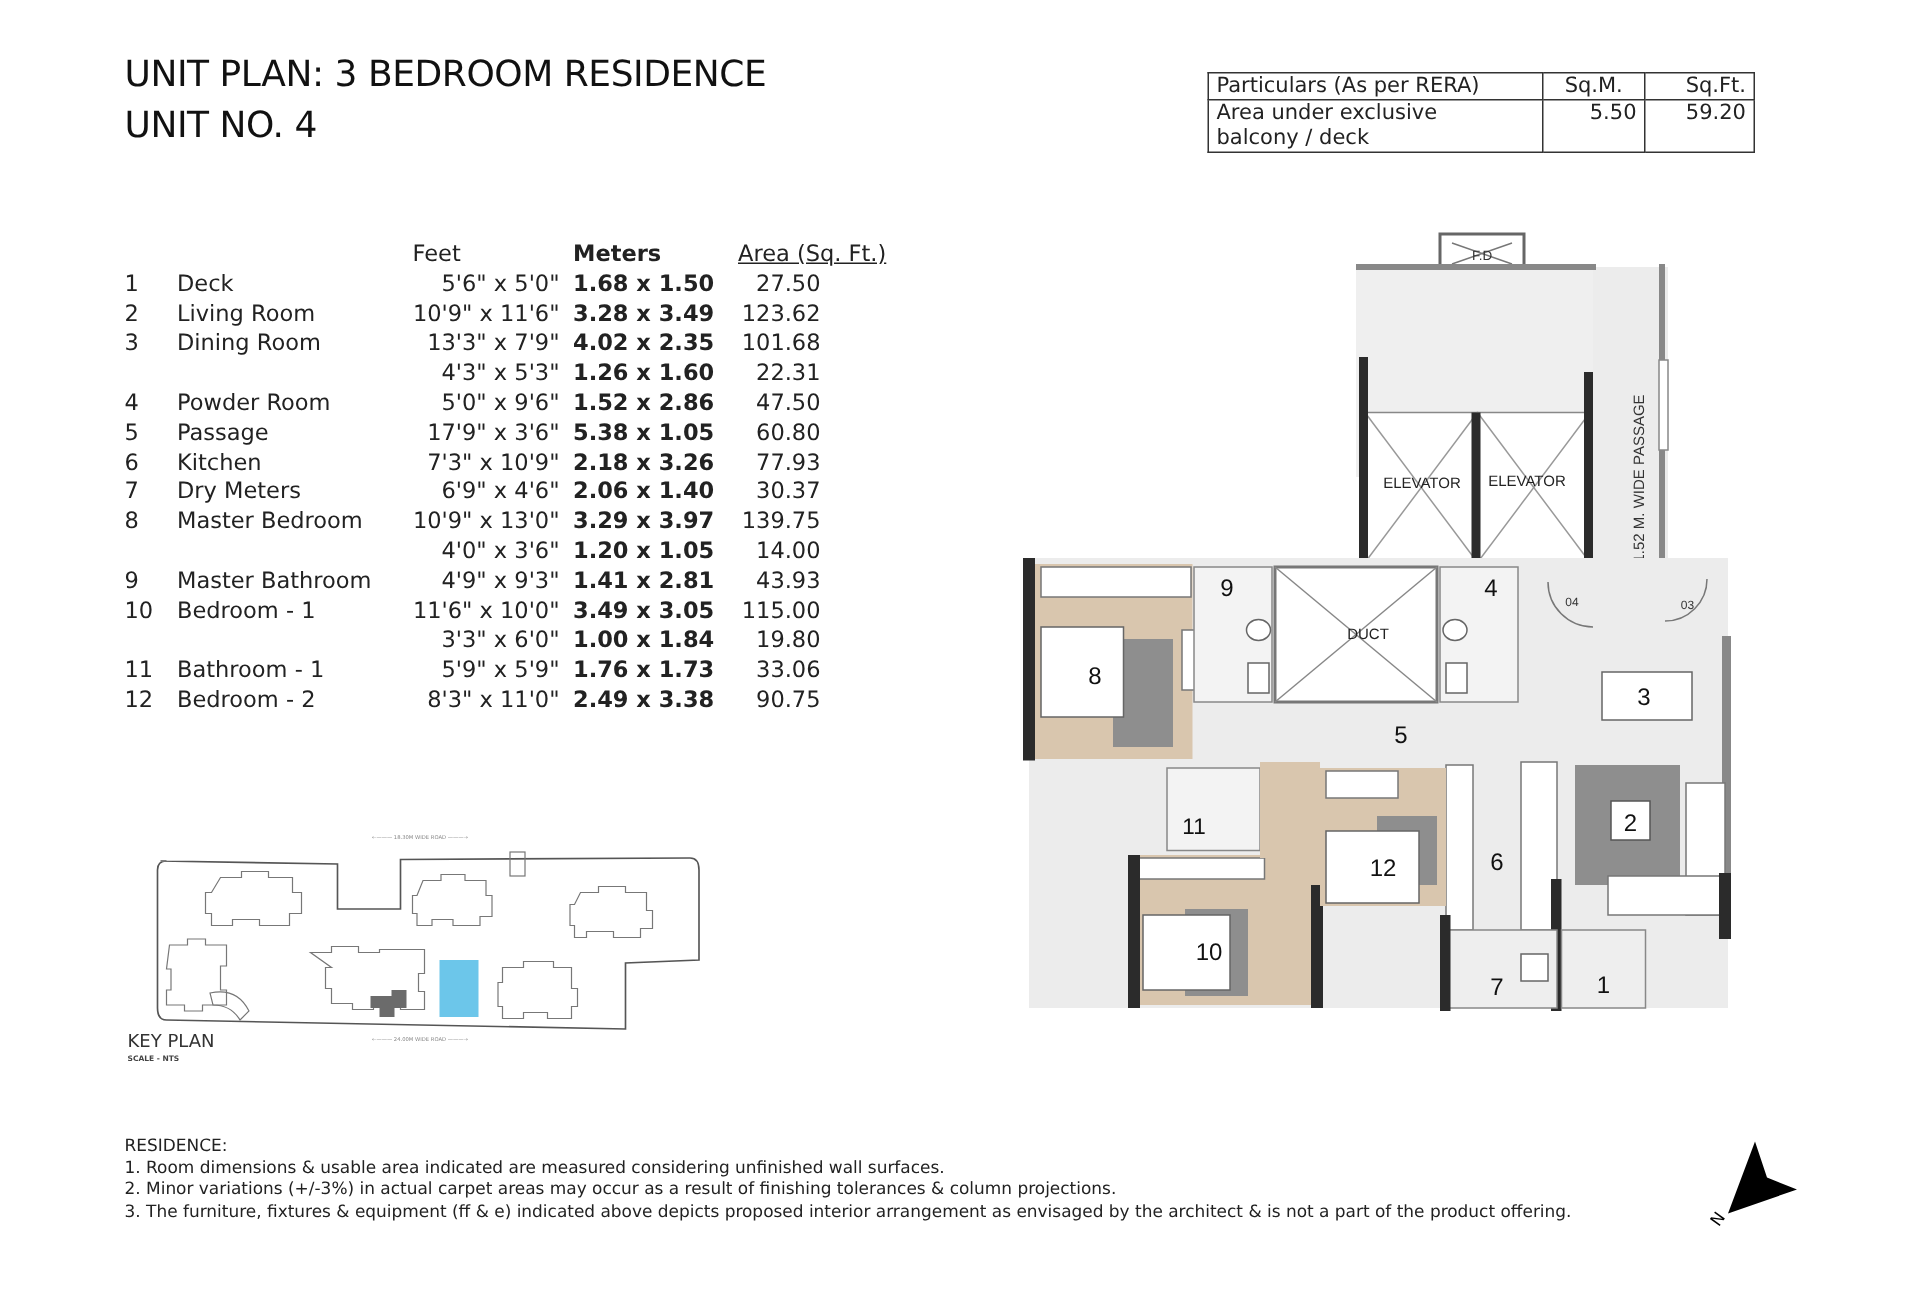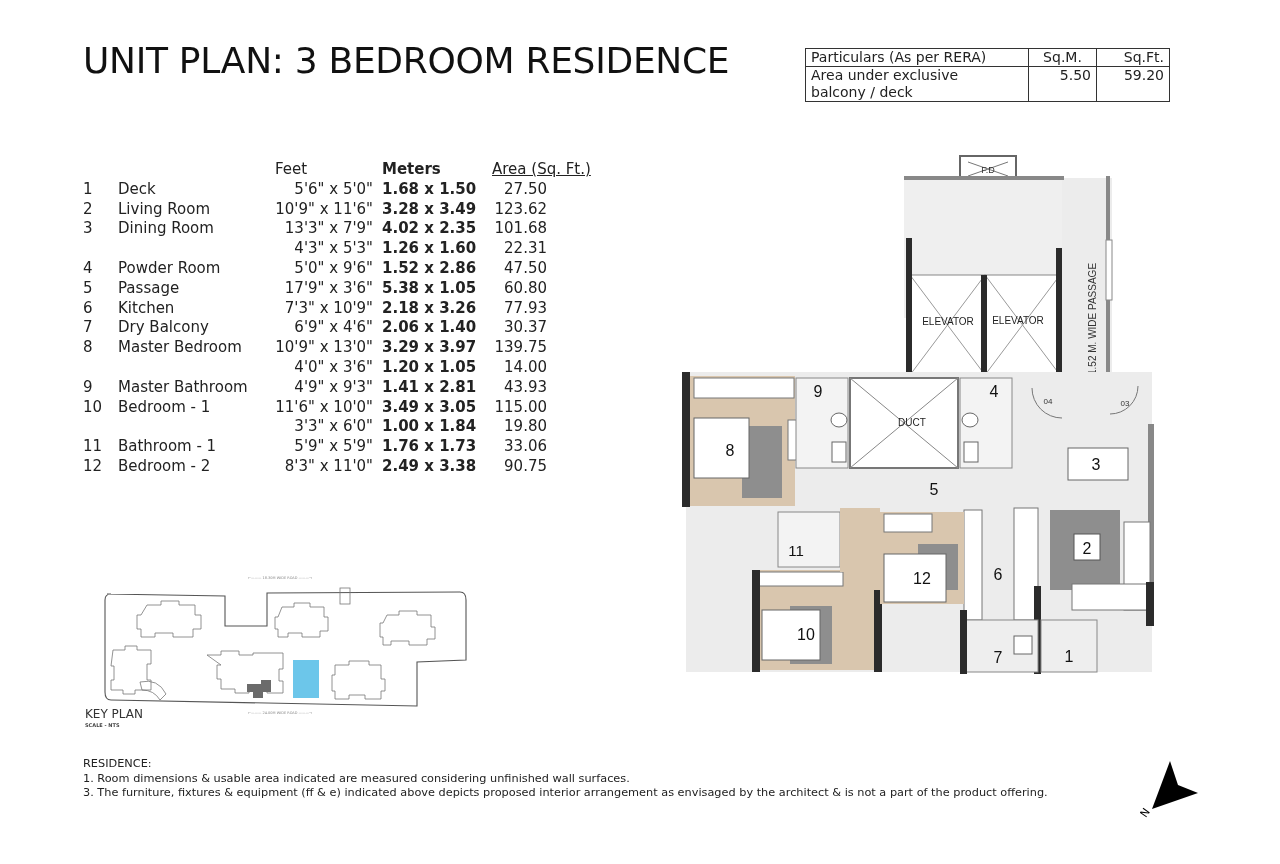--- a/index.html
+++ b/index.html
@@ -1,44 +1,45 @@
 <!DOCTYPE html>
 <html><head>
 <meta charset="utf-8">
 <style>
   html,body{margin:0;padding:0;background:#fff;}
   body{width:1280px;height:864px;position:relative;overflow:hidden;font-family:"Liberation Sans",sans-serif;color:#1a1a1a;}
-  .title{position:absolute;left:83px;top:44px;font-family:"DejaVu Sans",sans-serif;font-size:36px;font-weight:400;line-height:34px;letter-spacing:-0.3px;color:#111;}
+  .title{position:absolute;left:83px;top:32px;font-family:"DejaVu Sans",sans-serif;font-size:24px;font-weight:400;line-height:34px;letter-spacing:-0.3px;color:#111;}
   .title div{white-space:nowrap;}
   .rera{position:absolute;left:805px;top:48px;border-collapse:collapse;font-family:"DejaVu Sans",sans-serif;font-size:14px;color:#222;}
   .rera td{border:1px solid #333;padding:0 5px;line-height:17px;vertical-align:top;margin-left:41px;}
   .rera td.num{text-align:right;}
   .rera td.c1{width:212px;}
   .rera td.c2{width:57px;}
   .rera td.c3{width:62px;}
   .rooms{position:absolute;left:83px;top:160px;font-family:"DejaVu Sans",sans-serif;font-size:15px;color:#222;}
   .rooms .hdr,.rooms .row{position:relative;height:19.8px;line-height:19.8px;white-space:nowrap;}
   .rooms span{position:absolute;top:0;}
   .c-no{left:0;}
   .c-name{left:35px;}
   .c-ft{left:170px;width:120px;text-align:right;}
   .c-ft.h{text-align:left;left:192px;width:auto;}
   .c-m{left:299px;font-weight:bold;}
   .c-area{left:402px;width:62px;text-align:right;}
   .c-area.h{left:409px;width:auto;text-align:left;text-decoration:underline;}
-  .keyplan{position:absolute;left:85px;top:570px;width:390px;height:160px;}
+  .keyplan{position:absolute;left:85px;top:550px;width:390px;height:160px;}
   .disclaimer{position:absolute;left:83px;top:757px;font-family:"DejaVu Sans",sans-serif;font-size:11.3px;line-height:14.5px;color:#222;}
   .plan{position:absolute;left:672px;top:150px;width:500px;height:540px;}
   .north{position:absolute;left:1140px;top:755px;width:70px;height:70px;}
 </style>
 </head>
 <body>
 
 <div class="title">
   <div>UNIT PLAN: 3 BEDROOM RESIDENCE</div>
+  <div>UNIT NO. 4</div>
 </div>
 
 <table class="rera">
   <tbody>
       <tr>
     <td class="c1">Particulars (As per RERA)</td>
     <td class="c2" style="text-align:center">Sq.M.</td>
     <td class="c3" style="text-align:right">Sq.Ft.</td>
   </tr>
   <tr>
@@ -100,21 +101,21 @@
       </div>
       <div class="row">
         <span class="c-no">6</span>
         <span class="c-name">Kitchen</span>
         <span class="c-ft">7'3" x 10'9"</span>
         <span class="c-m">2.18 x 3.26</span>
         <span class="c-area">77.93</span>
       </div>
       <div class="row">
         <span class="c-no">7</span>
-        <span class="c-name">Dry Balcony</span>
+        <span class="c-name">Dry Meters</span>
         <span class="c-ft">6'9" x 4'6"</span>
         <span class="c-m">2.06 x 1.40</span>
         <span class="c-area">30.37</span>
       </div>
       <div class="row">
         <span class="c-no">8</span>
         <span class="c-name">Master Bedroom</span>
         <span class="c-ft">10'9" x 13'0"</span>
         <span class="c-m">3.29 x 3.97</span>
         <span class="c-area">139.75</span>
@@ -284,20 +285,21 @@
     <rect x="212" y="364" width="48" height="18" fill="#fff" stroke="#777"></rect>
     <rect x="246" y="394" width="40" height="46" fill="#8e8e8e"></rect>
     <rect x="212" y="404" width="62" height="48" fill="#fff" stroke="#666"></rect>
     <text x="250" y="434" font-size="16" text-anchor="middle" fill="#111">12</text>
   </svg>
 </div>
 
 <div class="disclaimer">
   <div>RESIDENCE:</div>
   <div>1. Room dimensions &amp; usable area indicated are measured considering unfinished wall surfaces.</div>
+  <div>2. Minor variations (+/-3%) in actual carpet areas may occur as a result of finishing tolerances &amp; column projections.</div>
   <div>3. The furniture, fixtures &amp; equipment (ff &amp; e) indicated above depicts proposed interior arrangement as envisaged by the architect &amp; is not a part of the product offering.</div>
 </div>
 
 <div class="north">
   <svg width="70" height="70" viewBox="0 0 70 70">
     <polygon points="30,6 38,30 58,38 12,54" fill="#000"></polygon>
     <text x="0" y="60" font-size="11" fill="#000" transform="rotate(-55 6 56)" font-family="DejaVu Sans, sans-serif">N</text>
   </svg>
 </div>
 

